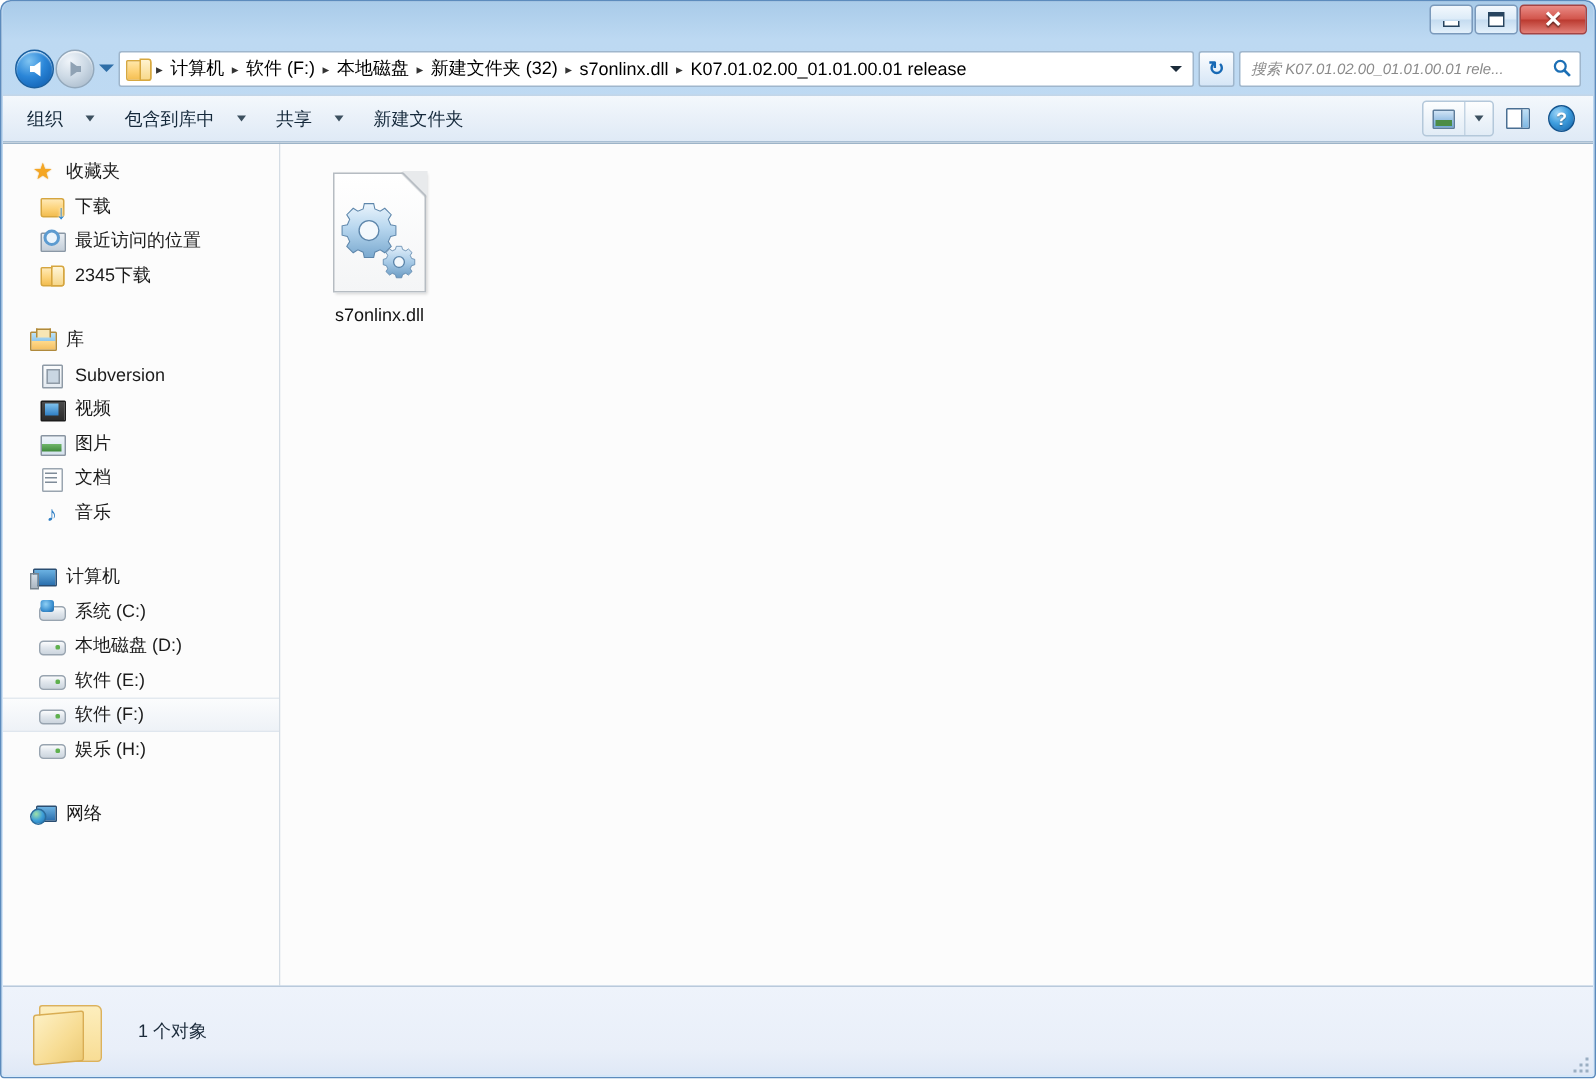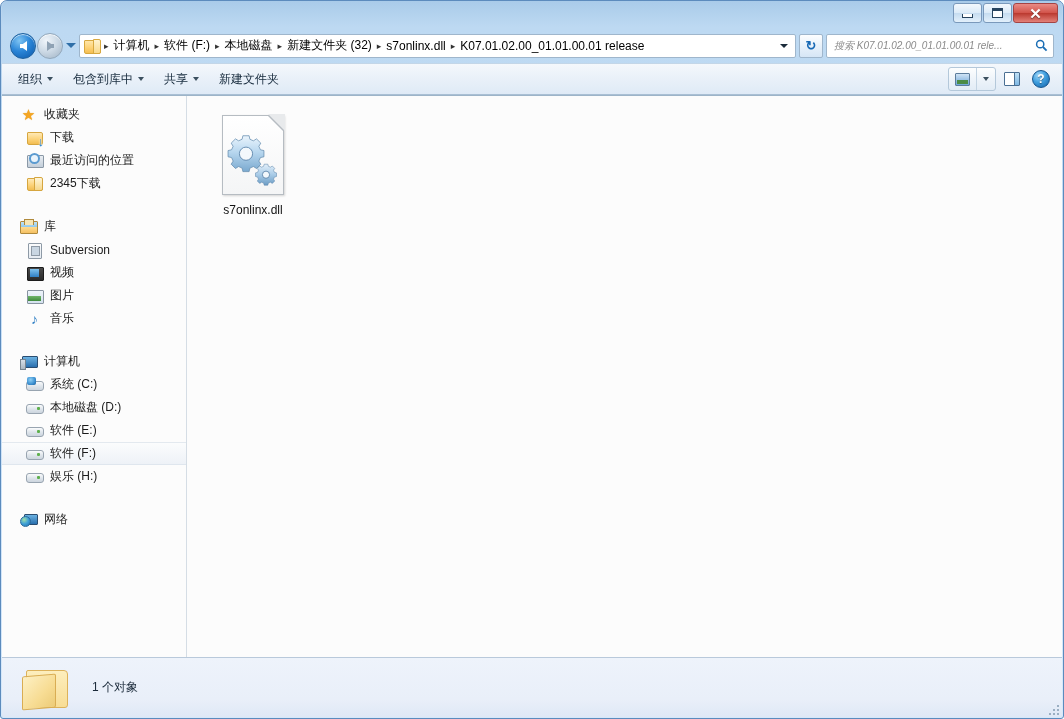--- a/index.html
+++ b/index.html
@@ -133,21 +133,21 @@
 
   
   .toolbar {
     position: absolute; left: 0; top: 62px; width: 100%; height: 32px;
     background: linear-gradient(to bottom, #f4f8fc 0%, #eaf1f9 45%, #dfeaf6 100%);
     border-top: 1px solid #c3d6e8;
     border-bottom: 1px solid #a9bfd4;
     display: flex; align-items: center; padding: 0 6px;
   }
   .tb-item {
-    display: flex; align-items: center; gap: 5px;
+    display: flex; align-items: center; gap: 15px;
     height: 24px; padding: 0 10px; border-radius: 2px;
     font-size: 12px; color: #15293b; cursor: default; white-space: nowrap;
   }
   .tb-caret { width:0; height:0; border-left:3.5px solid transparent; border-right:3.5px solid transparent; border-top:4px solid #3c505f; }
   .tb-right { margin-left: auto; display: flex; align-items: center; gap: 3px; padding-right: 2px; }
   .tb-split {
     display: flex; align-items: center; height: 24px;
     border: 1px solid #b4c8da; border-radius: 3px;
     background: linear-gradient(to bottom, #fdfefe 0%, #eef4fa 50%, #e2ecf6 100%);
   }
@@ -527,20 +527,24 @@
             <span class="sb-ico ico-svn"></span>
             <span>Subversion</span>
           </div>
           <div class="sb-row child">
             <span class="sb-ico ico-video"></span>
             <span>视频</span>
           </div>
           <div class="sb-row child">
             <span class="sb-ico ico-pic"></span>
             <span>图片</span>
+          </div>
+          <div class="sb-row child">
+            <span class="sb-ico ico-doc"></span>
+            <span>文档</span>
           </div>
           <div class="sb-row child">
             <span class="sb-ico ico-music">♪</span>
             <span>音乐</span>
           </div>
         </div>
 
         <div class="sb-group">
           <div class="sb-row head">
             <span class="sb-ico ico-computer"></span>

